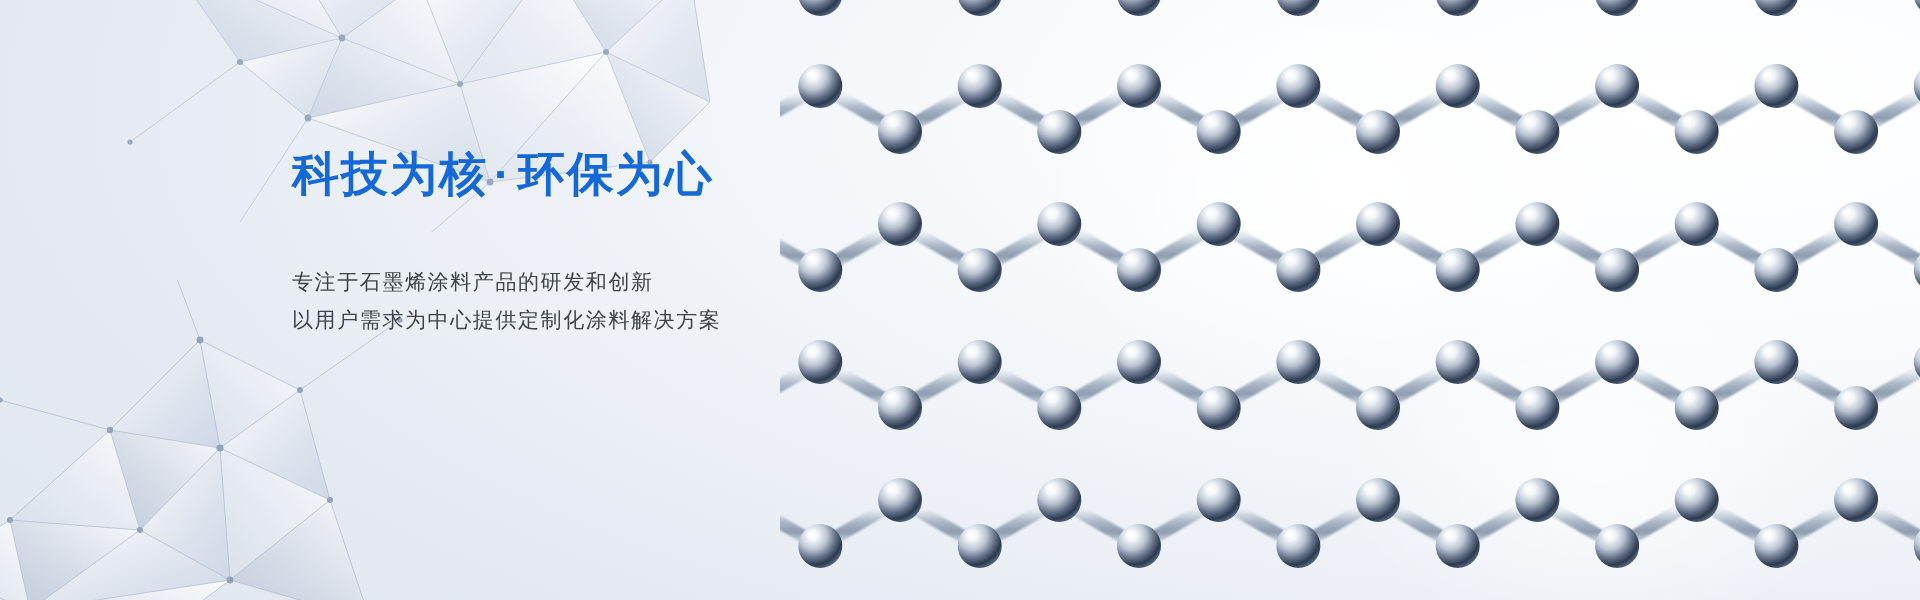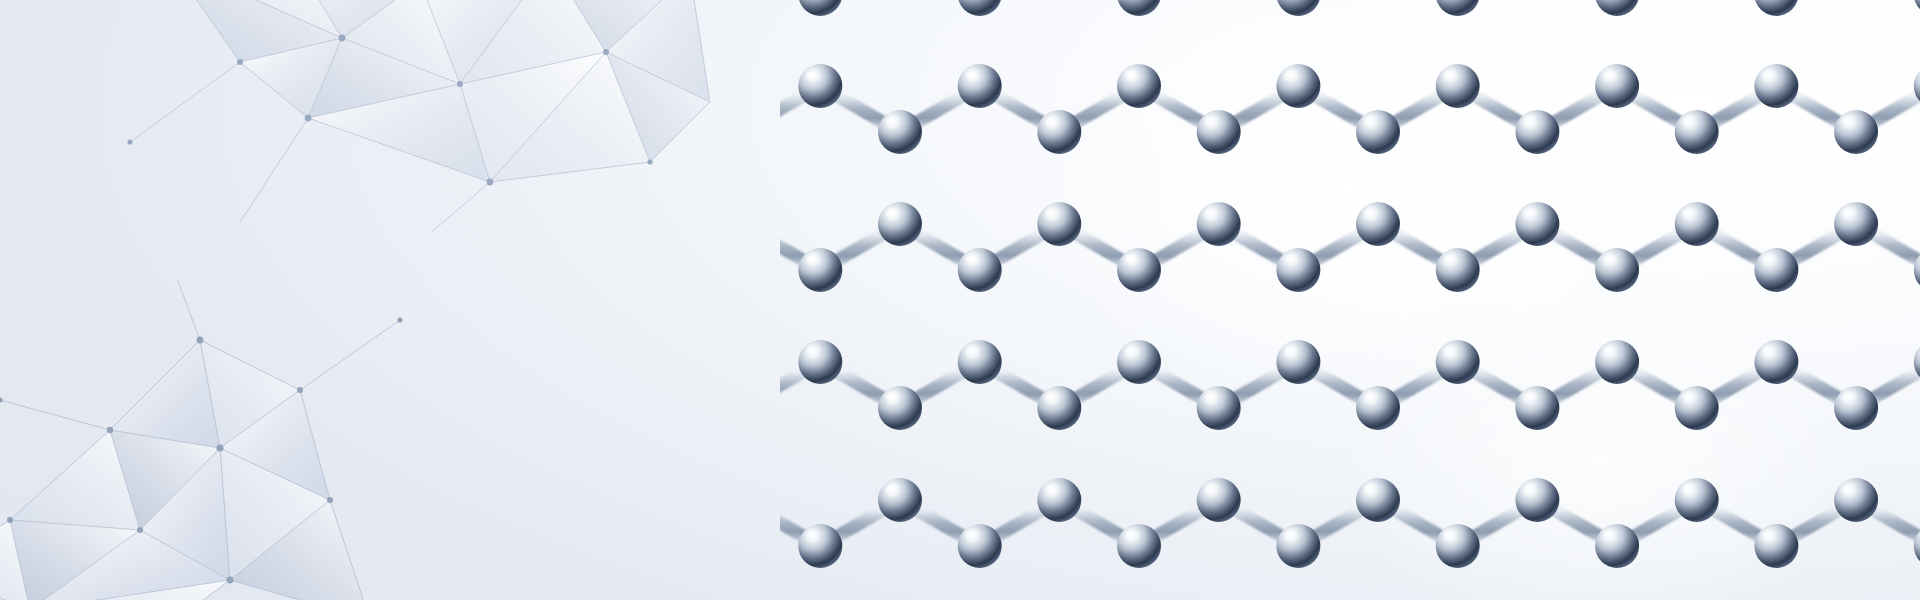--- a/index.html
+++ b/index.html
@@ -845,13 +845,20 @@
             <ellipse cx="1149.8" cy="700.0" rx="9" ry="7" fill="url(#ballHi)"></ellipse>
           </g>
           <g>
             <circle cx="1076.1" cy="754.0" r="22" fill="url(#ball)"></circle>
             <ellipse cx="1070.1" cy="746.0" rx="9" ry="7" fill="url(#ballHi)"></ellipse>
           </g>
         </g>
     </svg>
   </div>
 
+  <div class="copy">
+    <h1 class="headline"><span>科技为核</span><span class="sep">·</span><span>环保为心</span></h1>
+    <ul class="sub">
+      <li>专注于石墨烯涂料产品的研发和创新</li>
+      <li>以用户需求为中心提供定制化涂料解决方案</li>
+    </ul>
+  </div>
 </div>
 
 </body></html>

